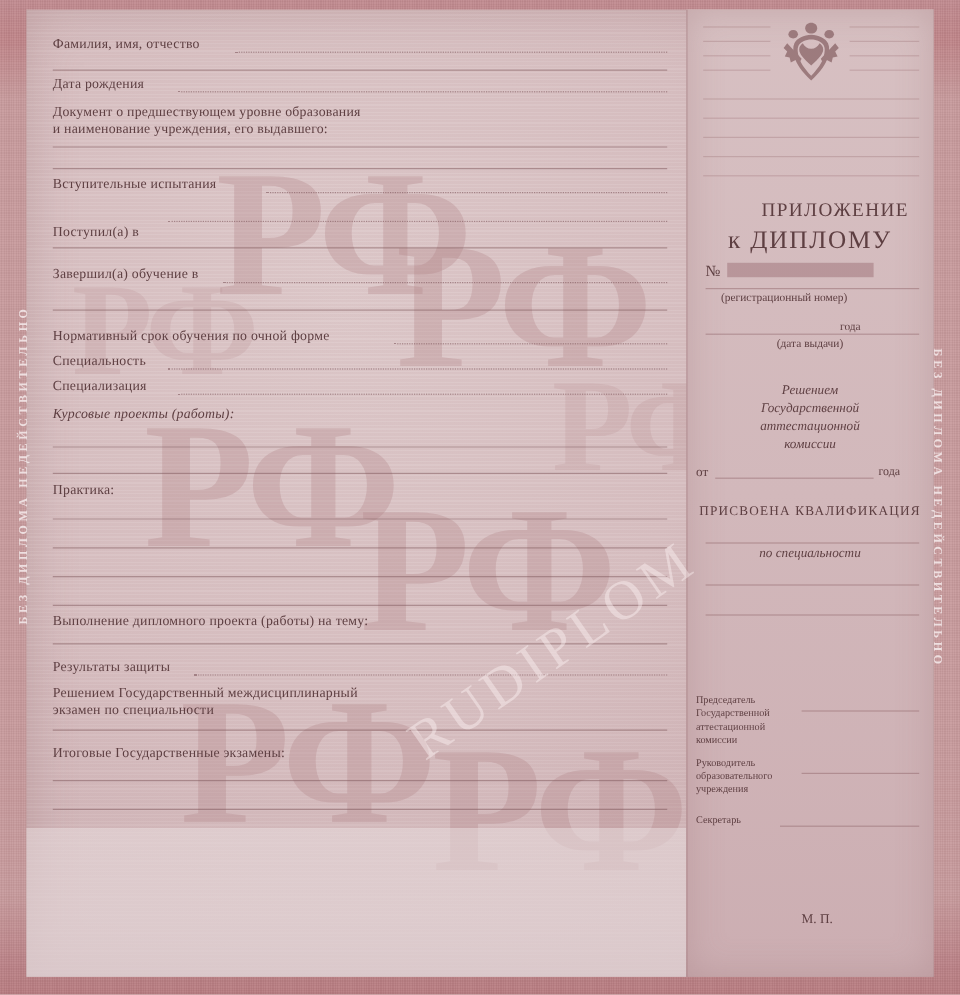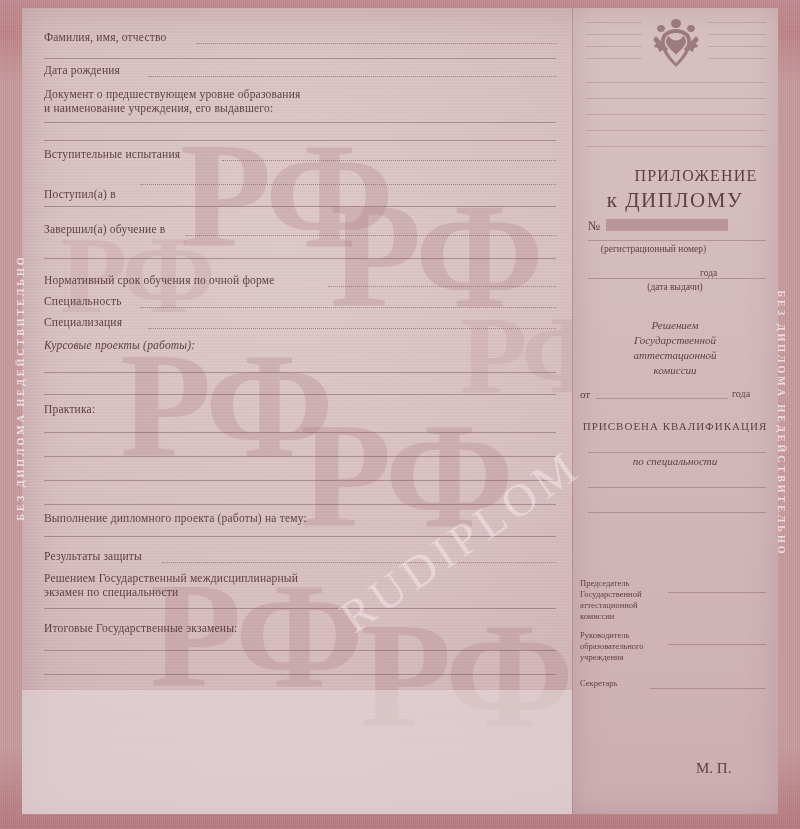--- a/index.html
+++ b/index.html
@@ -356,20 +356,20 @@
   <div class="rule" style="left:668px; top:592px; width:98px;"></div>
 
   <div class="rtxt left tiny" style="left:580px; top:630px; width:84px;">Руководитель
 образовательного
 учреждения</div>
   <div class="rule" style="left:668px; top:644px; width:98px;"></div>
 
   <div class="rtxt left tiny" style="left:580px; top:678px; width:84px;">Секретарь</div>
   <div class="rule" style="left:650px; top:688px; width:116px;"></div>
 
-  <div class="rtxt left" style="left:696px; top:760px; font-size:15px;">М. П.</div>
+  <div class="rtxt left" style="left:668px; top:760px; font-size:11px;">М. П.</div>
 
   <div class="side-text side-left">БЕЗ ДИПЛОМА НЕДЕЙСТВИТЕЛЬНО</div>
   <div class="side-text side-right">БЕЗ ДИПЛОМА НЕДЕЙСТВИТЕЛЬНО</div>
 
   <div class="diag-wm">RUDIPLOM</div>
 
 </div>
 
 </body></html>

